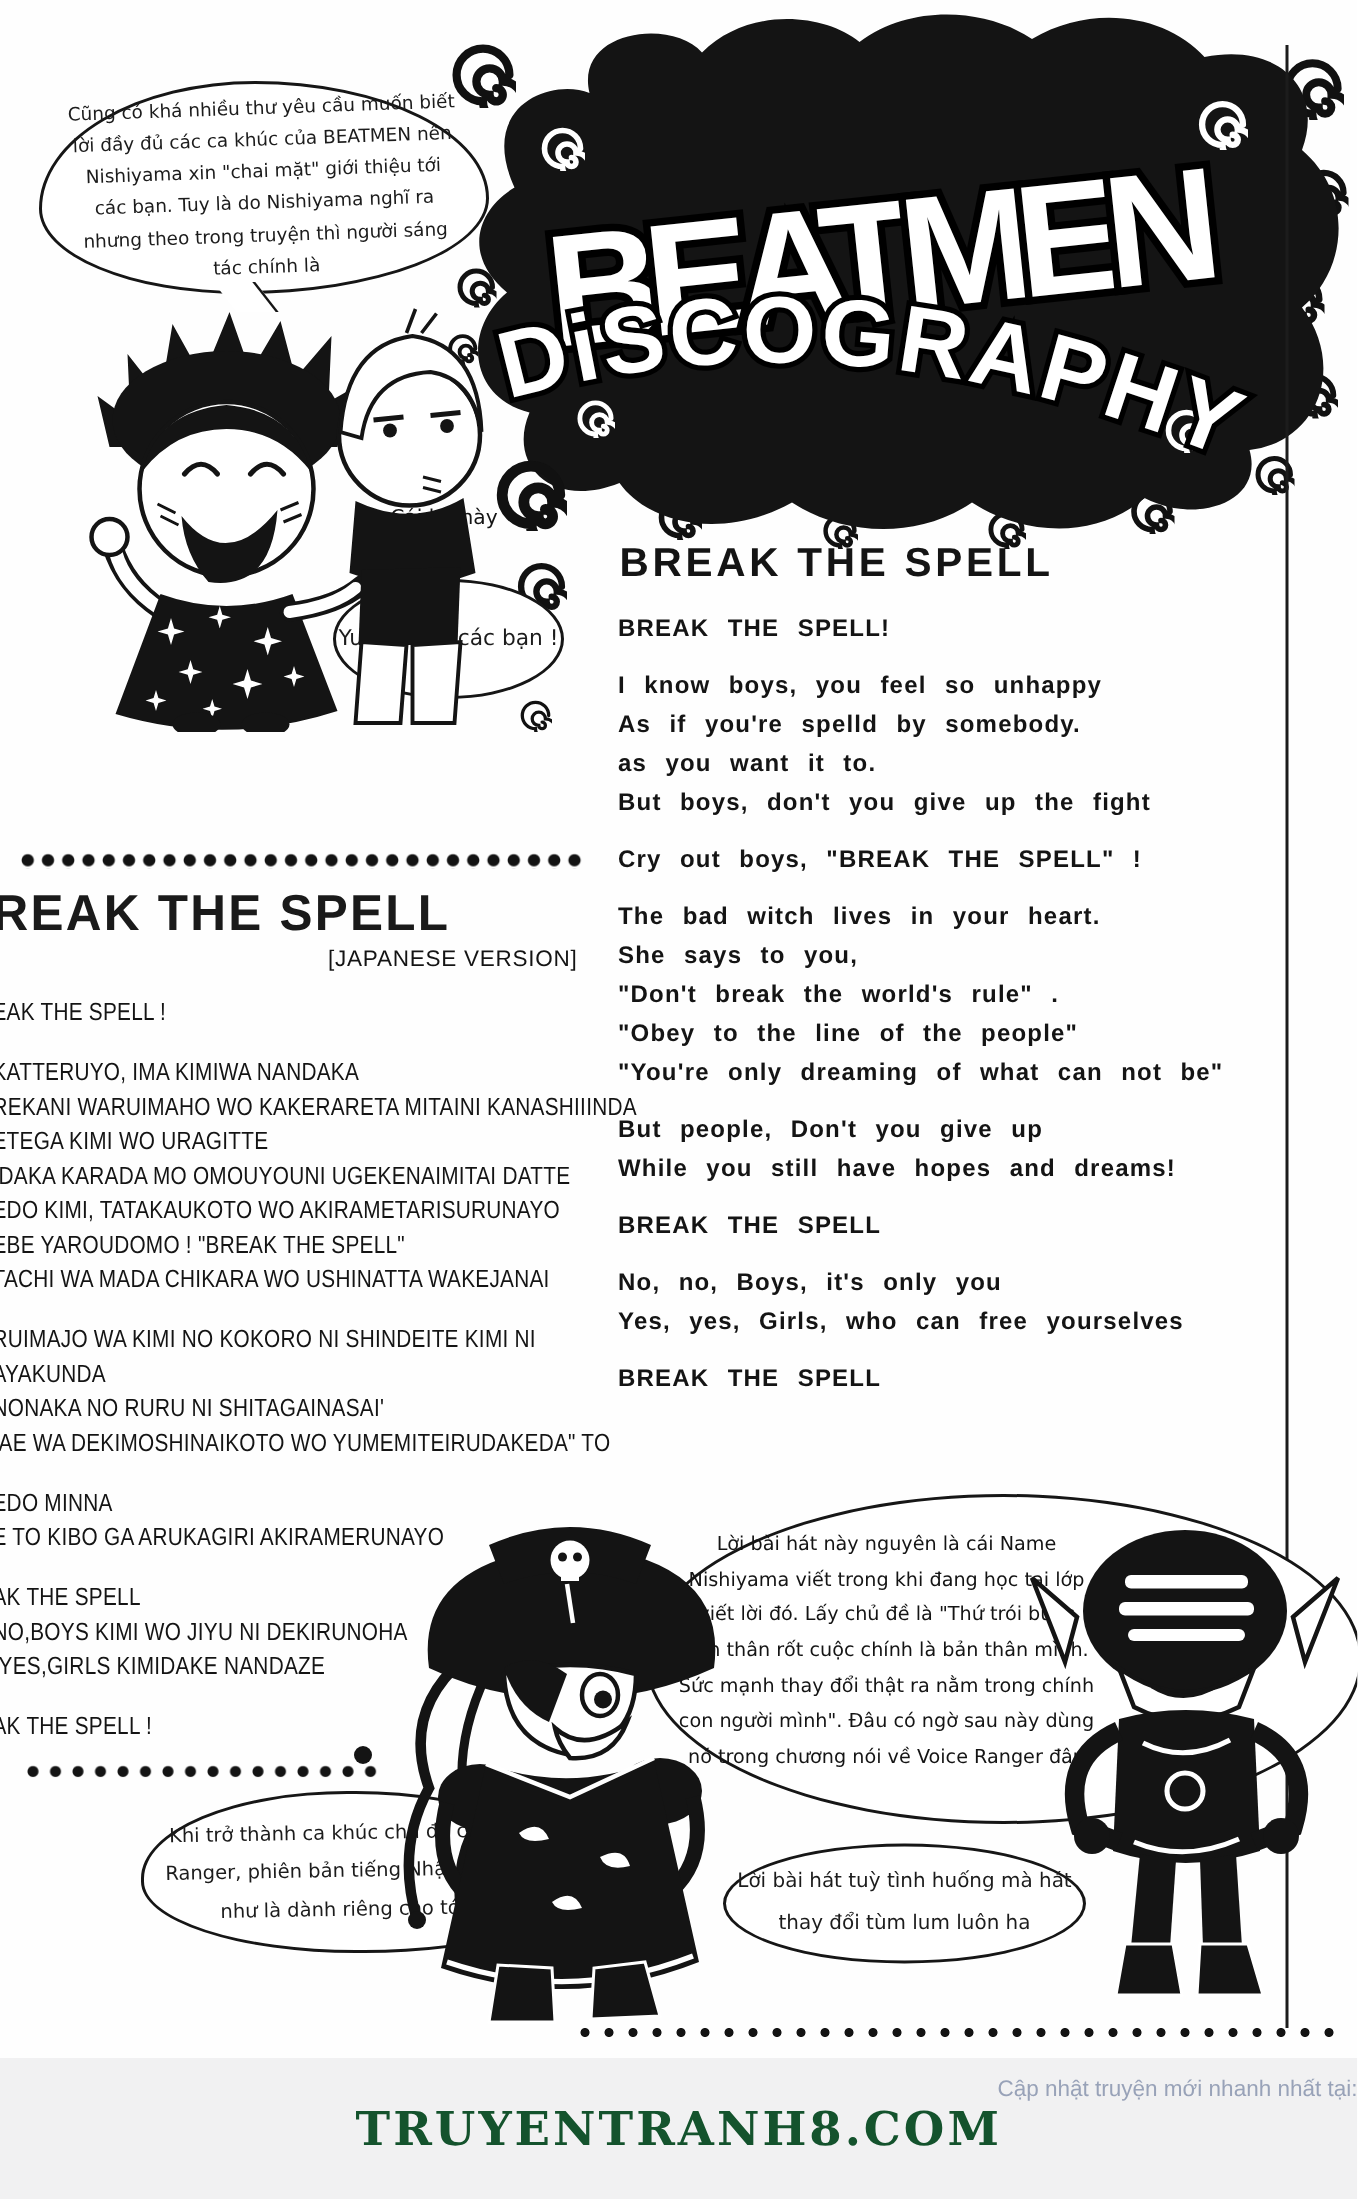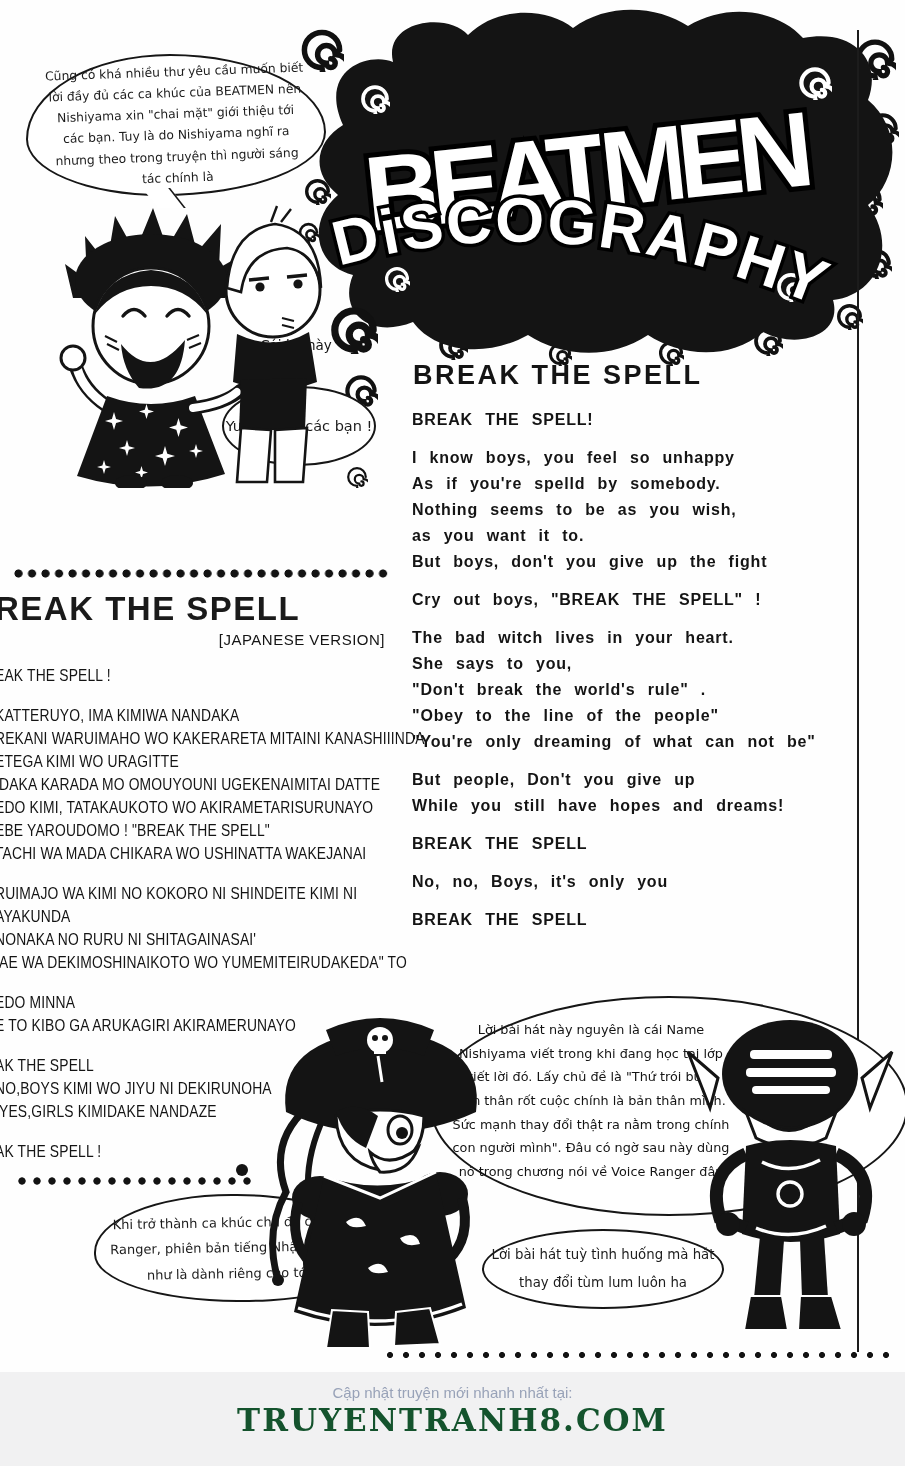--- a/index.html
+++ b/index.html
@@ -238,38 +238,38 @@
         <div class="lyric-line">AK THE SPELL !</div>
       </div>
   </div>
 
   <div id="en-heading" class="abs">BREAK THE SPELL</div>
   <div id="en-lines" class="abs">
       <div class="lyric-line">BREAK THE SPELL!</div>
       <div class="lyric-line blank-line"></div>
       <div class="lyric-line">I know boys, you feel so unhappy</div>
       <div class="lyric-line">As if you're spelld by somebody.</div>
-      <div class="lyric-line">Nothing seems to be as you wish,</div>
       <div class="lyric-line">as you want it to.</div>
       <div class="lyric-line">But boys, don't you give up the fight</div>
       <div class="lyric-line blank-line"></div>
       <div class="lyric-line">Cry out boys, "BREAK THE SPELL" !</div>
       <div class="lyric-line blank-line"></div>
       <div class="lyric-line">The bad witch lives in your heart.</div>
       <div class="lyric-line">She says to you,</div>
       <div class="lyric-line">"Don't break the world's rule" .</div>
       <div class="lyric-line">"Obey to the line of the people"</div>
       <div class="lyric-line">"You're only dreaming of what can not be"</div>
       <div class="lyric-line blank-line"></div>
       <div class="lyric-line">But people, Don't you give up</div>
       <div class="lyric-line">While you still have hopes and dreams!</div>
       <div class="lyric-line blank-line"></div>
       <div class="lyric-line">BREAK THE SPELL</div>
       <div class="lyric-line blank-line"></div>
       <div class="lyric-line">No, no, Boys, it's only you</div>
+      <div class="lyric-line">Yes, yes, Girls, who can free yourselves</div>
       <div class="lyric-line blank-line"></div>
       <div class="lyric-line">BREAK THE SPELL</div>
     </div>
 
   <div id="mid-bubble" class="bubble"></div>
   <div id="mid-text" class="abs" style="font-size:12.8px;line-height:1.85;text-align:center;">Lời bài hát này nguyên là cái Name Nishiyama viết trong khi đang học tại lớp viết lời đó. Lấy chủ đề là "Thứ trói buộc bản thân rốt cuộc chính là bản thân mình. Sức mạnh thay đổi thật ra nằm trong chính con người mình". Đâu có ngờ sau này dùng nó trong chương nói về Voice Ranger đâu</div>
 
   <div id="bl-bubble" class="bubble">
     <div class="bubble-text">Khi trở thành ca khúc chủ đề của Voice Ranger, phiên bản tiếng Nhật của nó cứ như là dành riêng cho tớ vậy</div>
   </div>
@@ -337,17 +337,17 @@
 
     <path d="M84,224 L78,286 L104,286 L108,228 Z" fill="#141414"></path>
     <path d="M124,228 L126,286 L152,286 L148,224 Z" fill="#141414"></path>
     <path d="M74,284 L68,318 L112,318 L106,284 Z" fill="#141414" stroke="#fff" stroke-width="2"></path>
     <path d="M124,284 L122,318 L166,318 L156,284 Z" fill="#141414" stroke="#fff" stroke-width="2"></path>
   </svg>
 
   <div id="dots-bottom" class="dots"></div>
 
   <div id="footer" class="abs">
-    <div id="footer-tagline" style="color:#98a2b8;">Cập nhật truyện mới nhanh nhất tại:</div>
+    <div id="footer-tagline" style="color:#98a2b8;text-align:right;">Cập nhật truyện mới nhanh nhất tại:</div>
     <div id="footer-site" style="color:#14532d;">TRUYENTRANH8.COM</div>
   </div>
 
 </div>
 
 </body></html>

